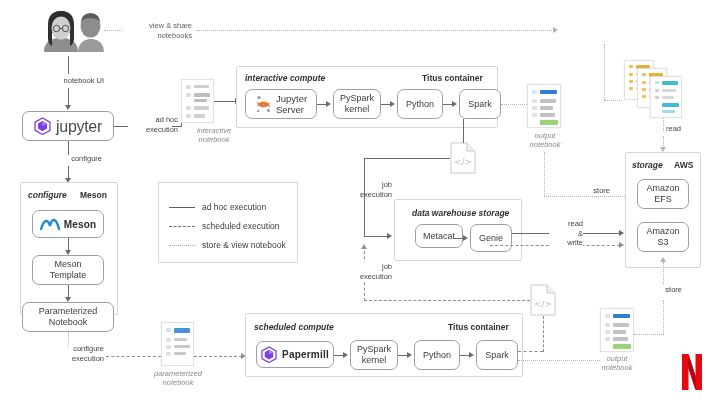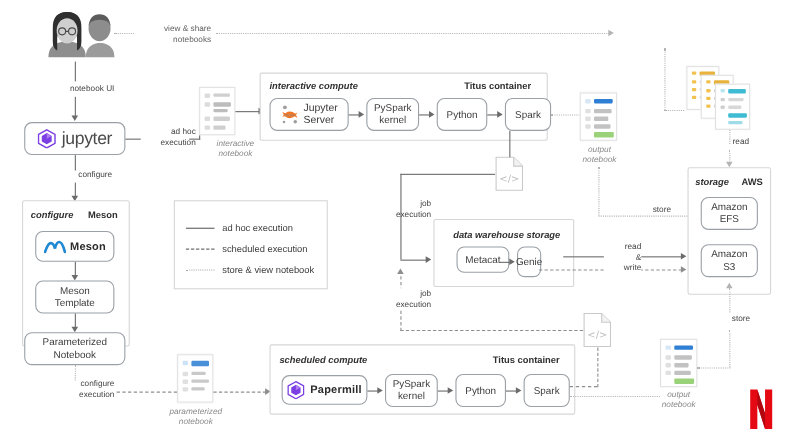--- a/index.html
+++ b/index.html
@@ -199,21 +199,21 @@
   <div class="abs arr arr-r" style="left:387px;top:233px;"></div>
 
   <div class="abs group" style="left:394px;top:199px;width:128px;height:62px;"></div>
   <div class="abs grouplabel" style="left:412px;top:208px;">data warehouse storage</div>
 
   <div class="abs rbox" style="left:415px;top:224px;width:48px;height:24px;">
     <span>Metacat</span>
   </div>
   <div class="abs h-solid" style="left:454px;top:238px;width:11px;"></div>
   <div class="abs arr arr-r" style="left:463px;top:235px;"></div>
-  <div class="abs rbox" style="left:470px;top:224px;width:22px;height:28px;">
+  <div class="abs rbox" style="left:470px;top:224px;width:42px;height:28px;">
     <span>Genie</span>
   </div>
 
   <div class="abs h-solid" style="left:512px;top:233px;width:108px;"></div>
   <div class="abs h-dash" style="left:490px;top:245px;width:130px;"></div>
   <div class="abs lbl b" style="left:549px;top:218px;width:34px;white-space:pre-line;background:#fff;padding:1px 0;">read
 &amp;
 write</div>
   <div class="abs arr arr-r" style="left:619px;top:230px;"></div>
   <div class="abs arr arr-r-l" style="left:619px;top:242px;"></div>

